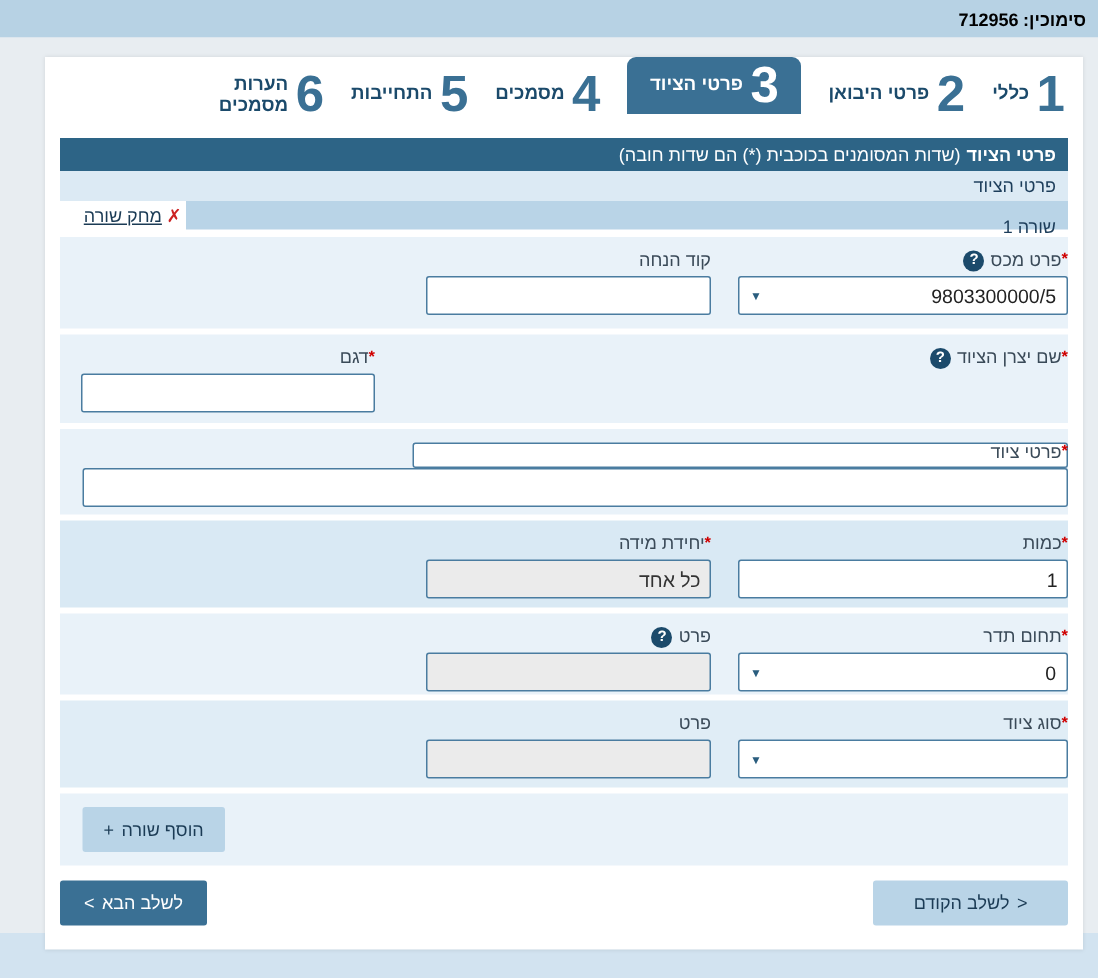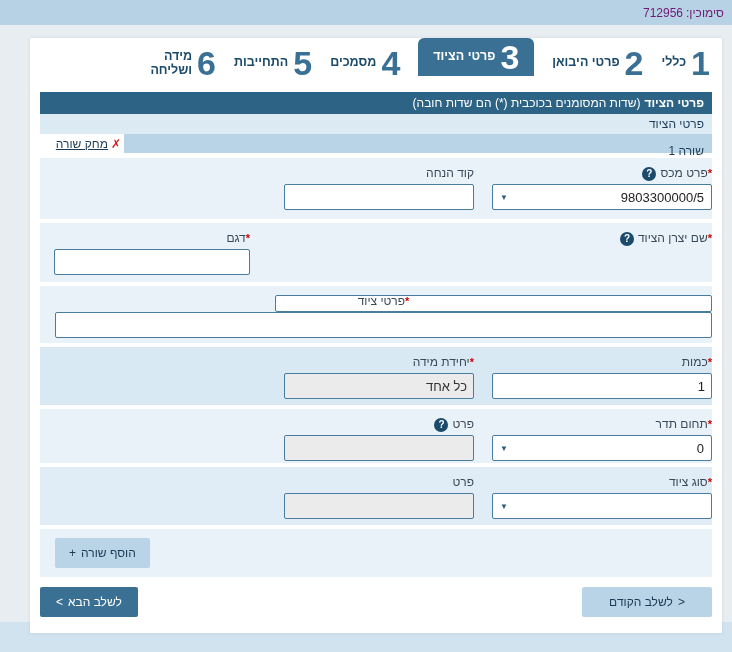--- a/index.html
+++ b/index.html
@@ -1,21 +1,21 @@
 <!DOCTYPE html>
 <html dir="rtl"><head>
 <meta charset="utf-8">
 <style>
   * { box-sizing: border-box; margin: 0; padding: 0; }
   body { font-family: "Liberation Sans", "DejaVu Sans", sans-serif; background: #e8edf1; }
   .page { width: 732px; height: 652px; overflow: hidden; display: flex; flex-direction: column; direction: rtl; }
 
   .topbar { height: 25px; background: #b7d2e4; display: flex; justify-content: space-between; align-items: center; padding: 0 8px; flex: 0 0 auto; }
   .page-title { font-size: 14px; font-weight: bold; color: #17364f; }
-  .reference { font-size: 12px; color: #701a75; }
+  .reference { font-size: 12px; color: #000000; font-weight: bold; }
   .reference span { margin-left: 3px; }
 
   .body-area { position: relative; flex: 1; background: #e8edf1; padding-right: 10px; padding-left: 30px; }
   .bottom-band { position: absolute; left: 0; right: 0; bottom: 0; height: 30px; background: #d2e3f0; }
   .card { position: relative; z-index: 1; width: 692px; height: 595px; background: #fff; padding: 0 10px; box-shadow: 0 0 3px rgba(0,0,0,0.10); }
 
   .steps { margin-top: 13px; height: 44px; display: flex; justify-content: flex-start; align-items: flex-start; gap: 18px; padding-right: 2px; }
   .step { display: flex; gap: 5px; padding-top: 8px; cursor: pointer; }
   .step .num { font-size: 34px; font-weight: bold; color: #3a7094; line-height: 34px; }
   .step .lbl { font-size: 12.5px; font-weight: bold; color: #1b4a6b; margin-top: 9px; white-space: nowrap; }
@@ -38,21 +38,21 @@
   .bg-mid2  { background: #e0edf6; }
   .r1 { margin-top: 5px; height: 61px; }
   .r2 { margin-top: 4px; height: 59px; gap: 25px; }
   .r3 { margin-top: 4px; height: 57px; }
   .r4 { margin-top: 4px; height: 58px; }
   .r5 { margin-top: 4px; height: 54px; }
   .r6 { margin-top: 4px; height: 58px; }
 
   .field { display: flex; flex-direction: column; }
   .w220 { width: 220px; } .w190 { width: 190px; }
-  .w437 { width: 437px; gap: 46px; } .w196 { width: 196px; } .wfull { width: 657px; align-items: center; }
+  .w437 { width: 437px; gap: 46px; } .w196 { width: 196px; } .wfull { width: 657px; }
   .flabel { font-size: 12px; color: #3a4a58; margin-bottom: 3px; line-height: 15px; }
   .req { color: #d00000; font-weight: bold; font-size: 11px; vertical-align: top; }
   .help { display: inline-block; width: 14px; height: 14px; border-radius: 50%; background: #1b4a6b; color: #fff; font-size: 10px; font-weight: bold; text-align: center; line-height: 14px; margin: 0 4px; vertical-align: middle; cursor: pointer; }
 
   .tb { height: 26px; border: 1px solid #4a7ca0; border-radius: 2px; background: #fff; padding: 0 6px; font-family: inherit; font-size: 13px; color: #222; width: 100%; text-align: right; }
   .tb:disabled { background: #ebebeb; color: #333; }
   .selectbox { height: 26px; border: 1px solid #4a7ca0; border-radius: 2px; background: #fff; display: flex; align-items: center; justify-content: space-between; padding: 0 7px; cursor: pointer; }
   .selectbox .val { font-size: 13px; color: #222; }
   .selectbox .arrow { color: #2a5d7e; font-size: 8px; }
 
@@ -96,21 +96,21 @@
         <div class="step">
           <span class="num">4</span>
           <span class="lbl">מסמכים</span>
         </div>
         <div class="step">
           <span class="num">5</span>
           <span class="lbl">התחייבות</span>
         </div>
         <div class="step s6">
           <span class="num">6</span>
-          <span class="lbl">מידה ושליחה</span>
+          <span class="lbl">הערות מסמכים</span>
         </div>
       </div>
 
       <div class="section-bar">
         <b>פרטי הציוד</b><span class="rest">(שדות המסומנים בכוכבית (*) הם שדות חובה)</span>
       </div>
 
       <div class="subheader">פרטי הציוד</div>
 
       <div class="row-header">

